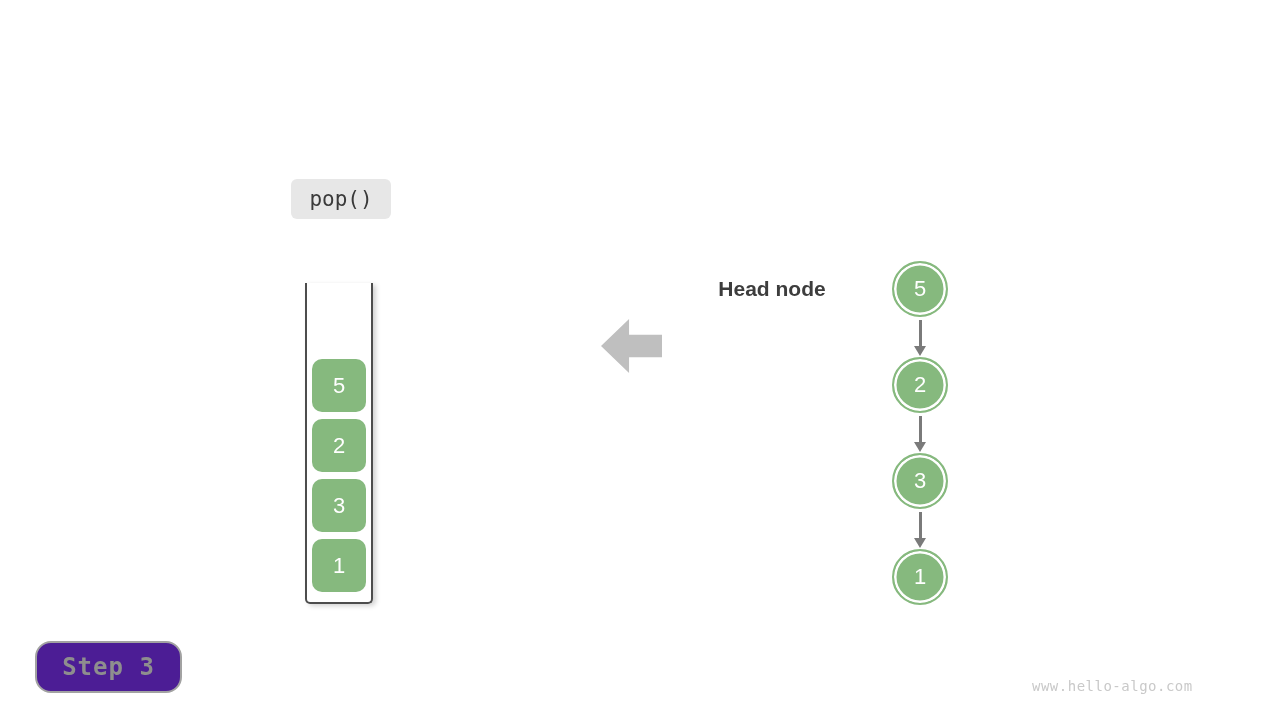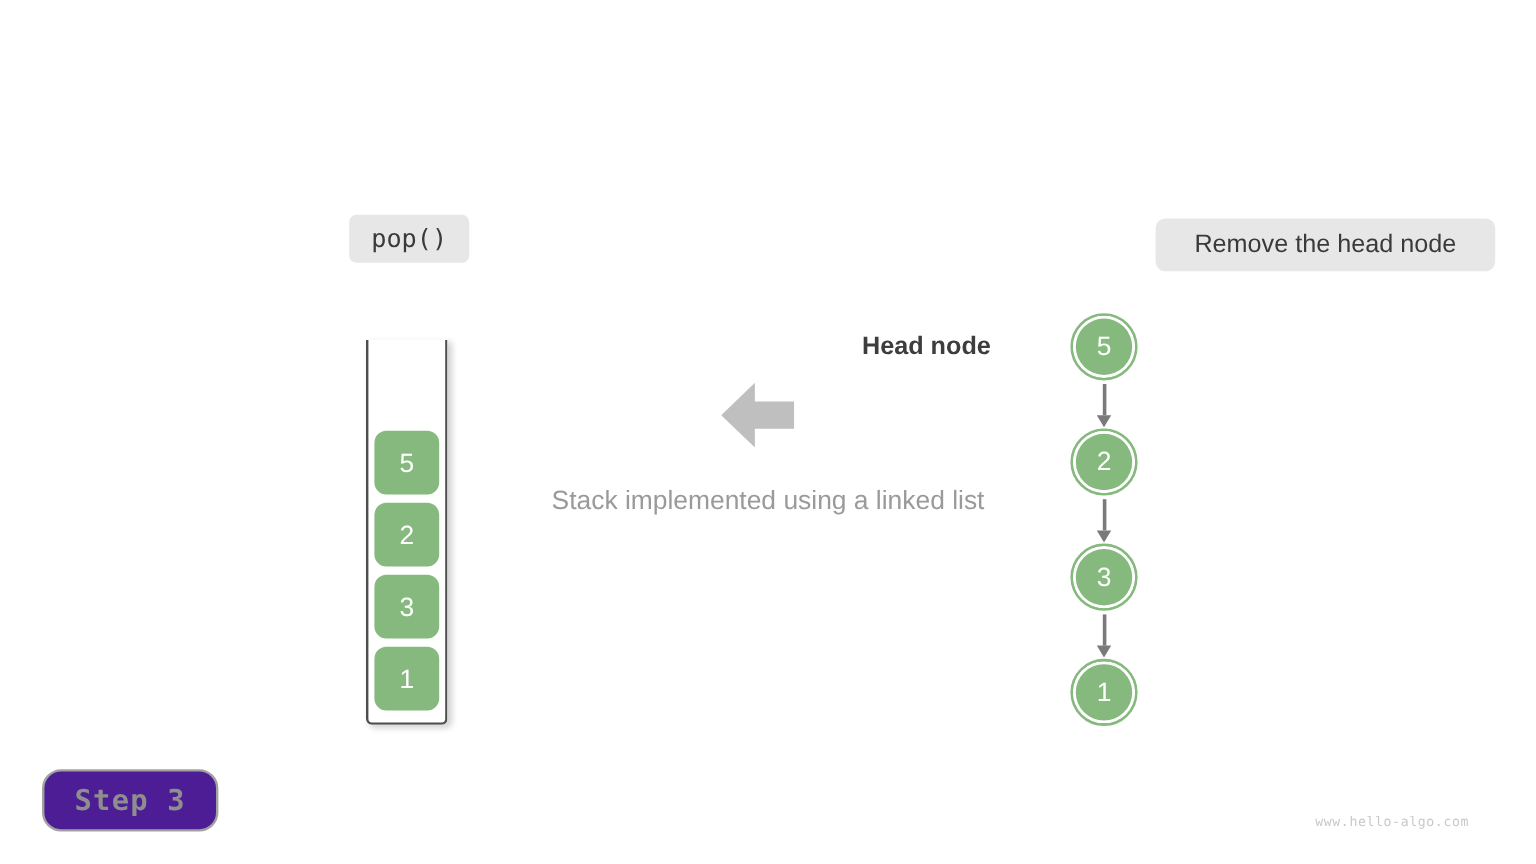--- a/index.html
+++ b/index.html
@@ -157,50 +157,46 @@
     align-items: center;
     justify-content: center;
     font-family: "DejaVu Sans Mono", "Liberation Mono", monospace;
     font-size: 24px;
     font-weight: 600;
     color: var(--step-text);
     letter-spacing: 1px;
   }
   .watermark {
     position: absolute;
-    left: 1096px; top: 678px;
+    left: 1032px; top: 678px;
     font-family: "DejaVu Sans Mono", "Liberation Mono", monospace;
-    font-size: 11px;
+    font-size: 14px;
     color: var(--watermark-gray);
     letter-spacing: 0.5px;
   }
 </style>
 </head>
 <body>
 
 <div class="canvas">
 
   <div class="badge badge-pop">
     <span>pop()</span>
   </div>
 
-  <div class="badge badge-desc">
-    <span>Remove the head node</span>
-  </div>
 
   <div class="stack-container">
     <div class="stack-item">5</div>
     <div class="stack-item">2</div>
     <div class="stack-item">3</div>
     <div class="stack-item">1</div>
   </div>
 
   <div class="block-arrow"></div>
 
-  <div class="caption">Stack implemented using a linked list</div>
 
   <div class="ll-label ll-label-head">Head node</div>
 
   <div class="ll-node ll-node-0">
     <span>5</span>
   </div>
   <div class="ll-node ll-node-1">
     <span>2</span>
   </div>
   <div class="ll-node ll-node-2">

